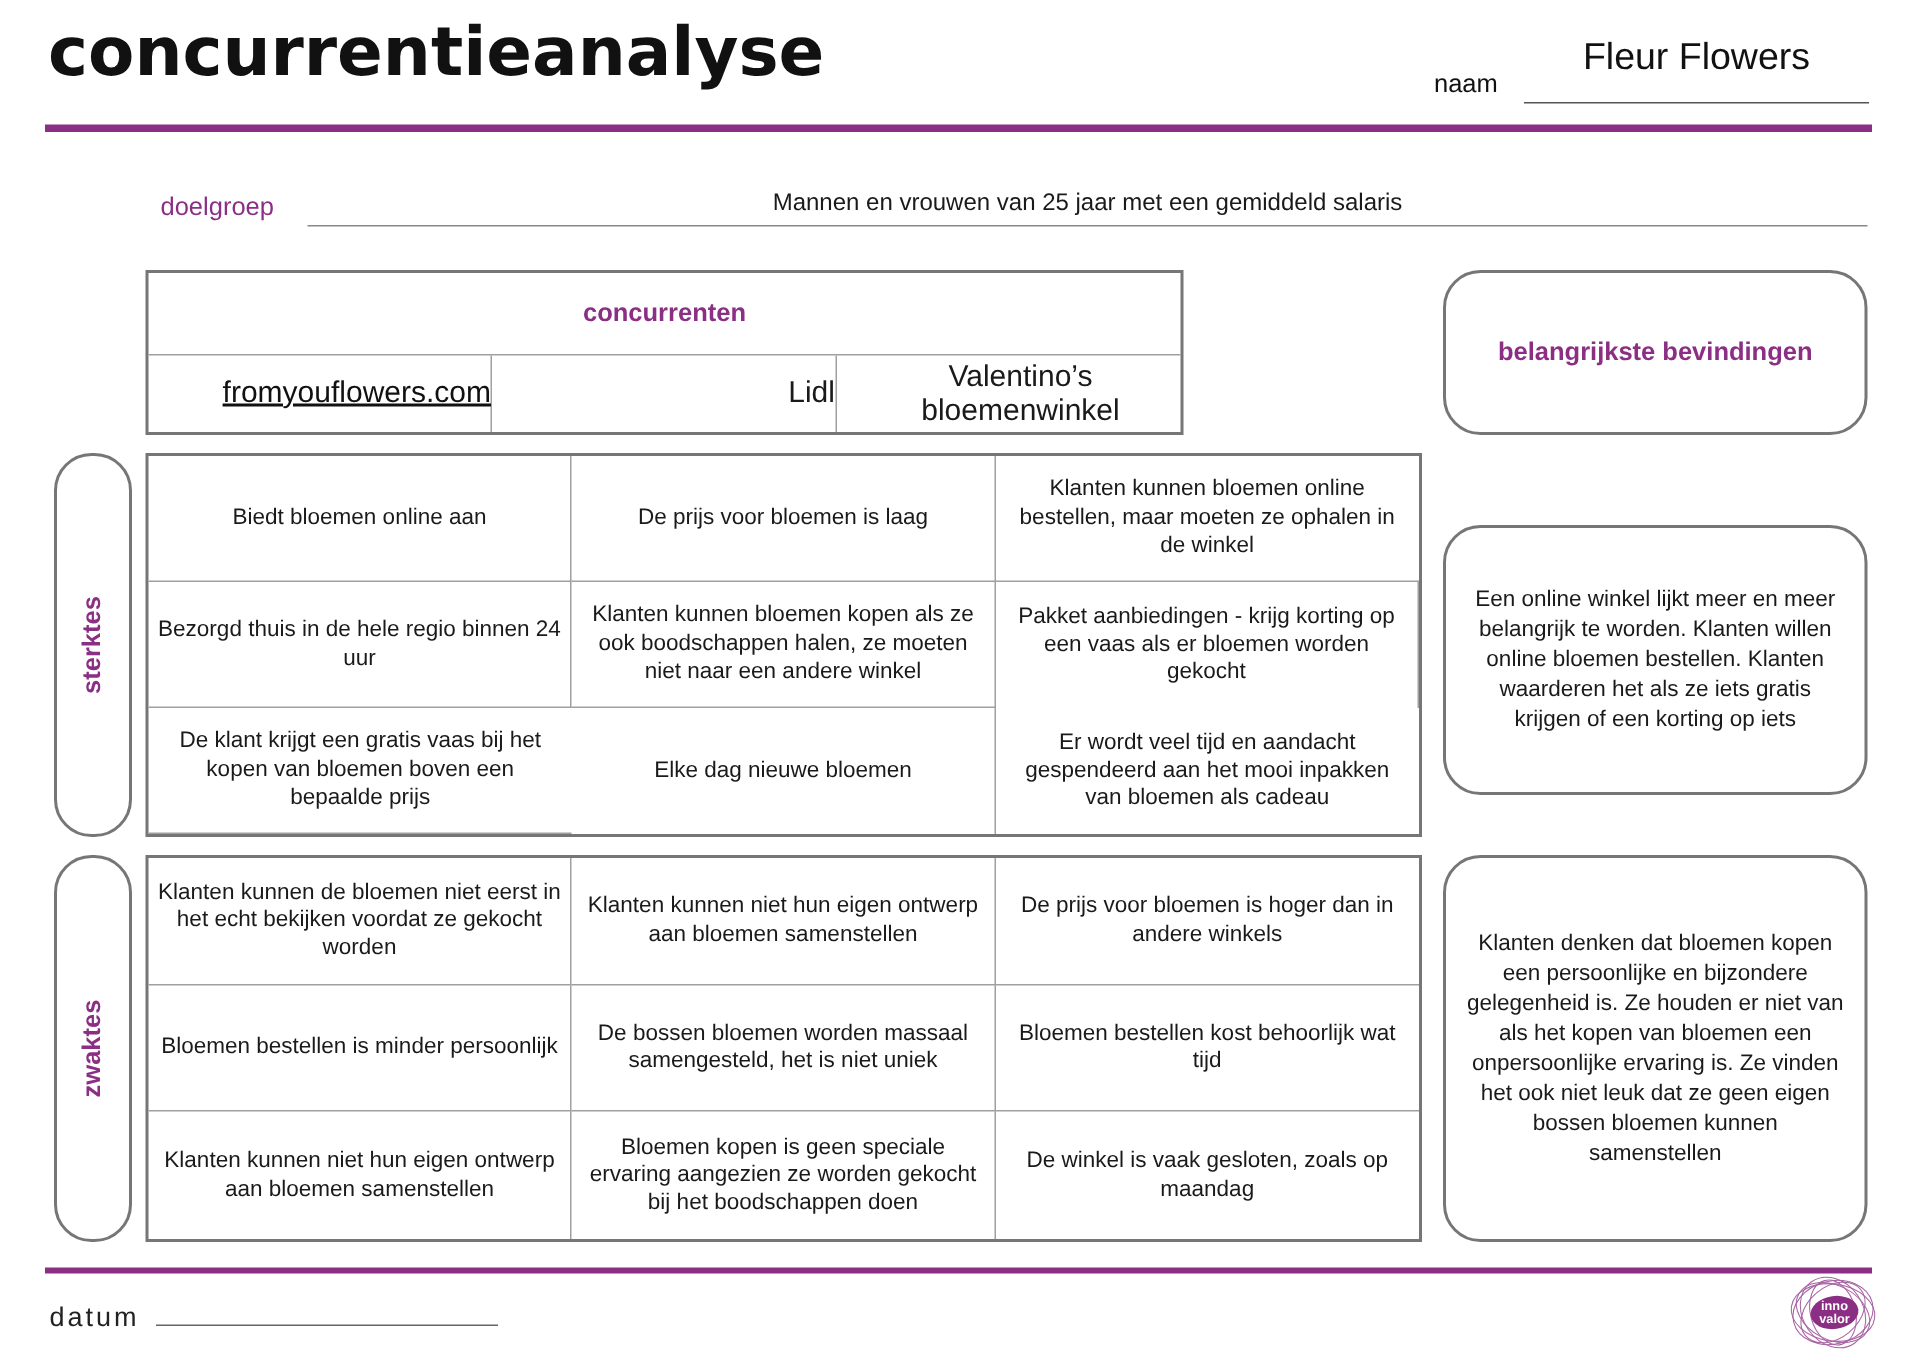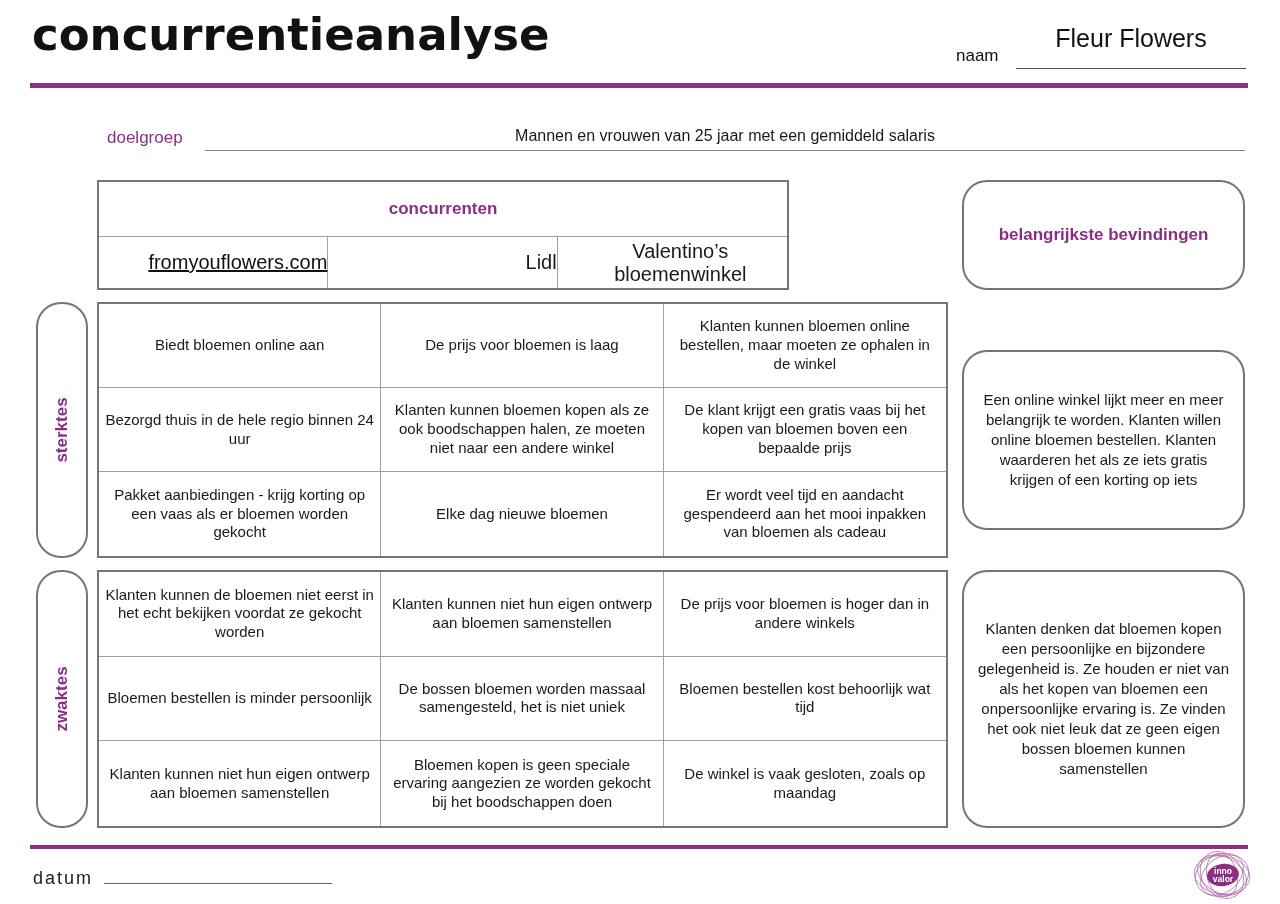--- a/index.html
+++ b/index.html
@@ -108,22 +108,22 @@
   <div class="box vbox vbox-sterktes center-flex">
     <span class="vlabel">sterktes</span>
   </div>
 
   <div class="box grid3 grid-sterktes">
     <div class="cell br bb">Biedt bloemen online aan</div>
     <div class="cell br bb">De prijs voor bloemen is laag</div>
     <div class="cell bb">Klanten kunnen bloemen online bestellen, maar moeten ze ophalen in de winkel</div>
     <div class="cell br bb">Bezorgd thuis in de hele regio binnen 24 uur</div>
     <div class="cell br bb">Klanten kunnen bloemen kopen als ze ook boodschappen halen, ze moeten niet naar een andere winkel</div>
+    <div class="cell br">Pakket aanbiedingen - krijg korting op een vaas als er bloemen worden gekocht</div>
     <div class="cell bb">De klant krijgt een gratis vaas bij het kopen van bloemen boven een bepaalde prijs</div>
-    <div class="cell br">Pakket aanbiedingen - krijg korting op een vaas als er bloemen worden gekocht</div>
     <div class="cell br">Elke dag nieuwe bloemen</div>
     <div class="cell">Er wordt veel tijd en aandacht gespendeerd aan het mooi inpakken van bloemen als cadeau</div>
   </div>
 
   <div class="box bev-box bev-sterktes center-flex">
     <div class="txt">Een online winkel lijkt meer en meer belangrijk te worden. Klanten willen online bloemen bestellen. Klanten waarderen het als ze iets gratis krijgen of een korting op iets</div>
   </div>
 
   <div class="box vbox vbox-zwaktes center-flex">
     <span class="vlabel">zwaktes</span>

